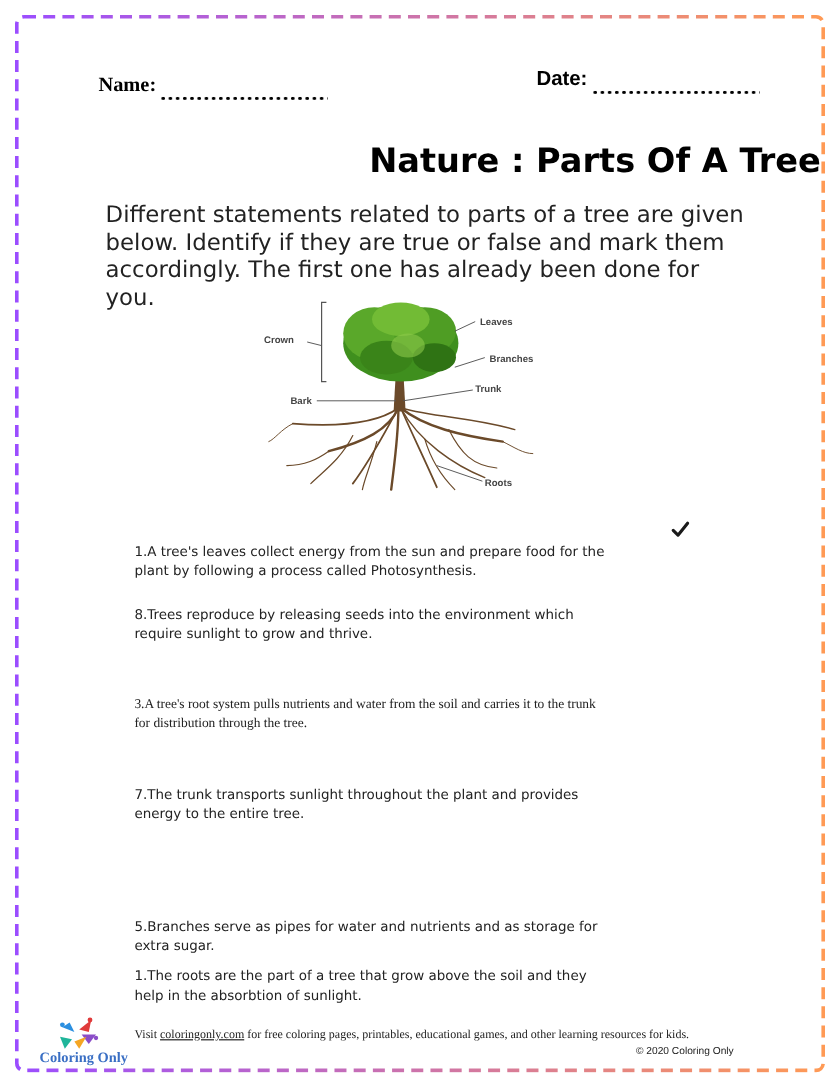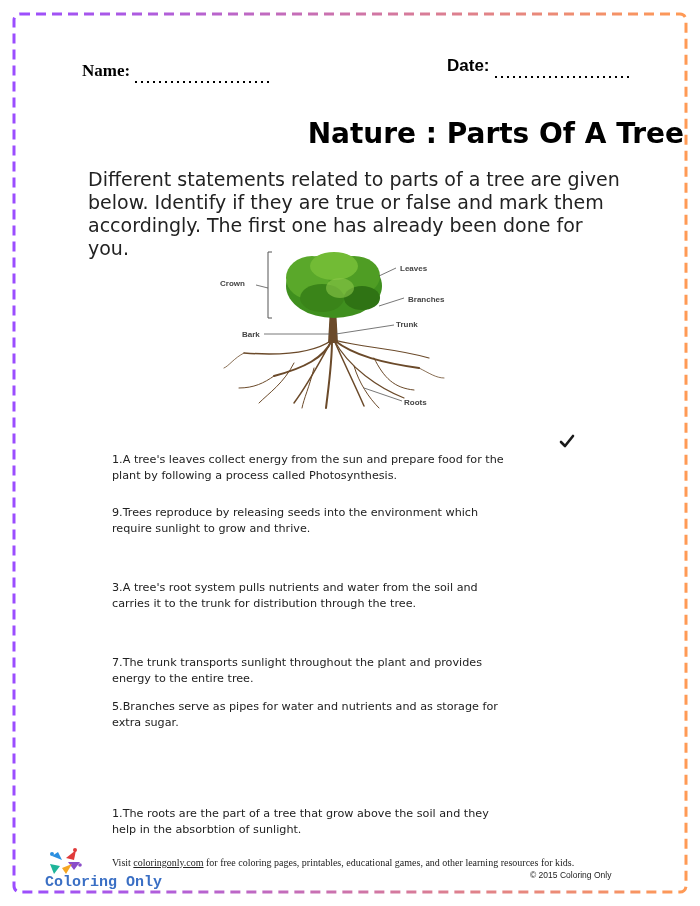--- a/index.html
+++ b/index.html
@@ -20,21 +20,21 @@
 
     .intro { position: absolute; left: 88px; top: 168px; width: 540px; font-family: "DejaVu Sans", sans-serif; font-size: 19px; line-height: 23px; color: #222; }
 
     .diagram { position: absolute; left: 214px; top: 248px; width: 244px; height: 164px; }
 
     .question { position: absolute; left: 112px; width: 400px; font-family: "DejaVu Sans", sans-serif; font-size: 11.2px; line-height: 15.5px; color: #222; }
 
     .check { position: absolute; left: 558px; top: 432px; width: 18px; height: 18px; }
 
     .footer-logo { position: absolute; left: 30px; top: 846px; width: 70px; height: 42px; }
-    .footer-logo-text { position: absolute; left: 33px; top: 874px; font-family: Liberation Mono, monospace; font-size: 15px; color: #3a6fc4; font-weight: bold; margin-left: 12px; }
+    .footer-logo-text { position: absolute; left: 33px; top: 874px; font-family: Liberation Serif, serif; font-size: 12px; color: #3a6fc4; font-weight: bold; }
     .footer-text { position: absolute; left: 112px; top: 856px; width: 530px; font-family: Liberation Serif, serif; font-size: 10px; line-height: 14px; color: #222; }
     .footer-text a { color: #222; text-decoration: underline; }
     .copyright { position: absolute; left: 530px; top: 870px; font-family: "Liberation Sans", sans-serif; font-size: 8.5px; color: #222; }
   </style>
 </head>
 <body>
 
 <div class="frame">
   <svg width="676" height="882" viewBox="0 0 676 882">
     <defs>
@@ -113,36 +113,36 @@
   </svg>
 </div>
 
 <div class="question" style="top:430px;margin-top:22px;">1.A tree's leaves collect energy from the sun and prepare food for the plant by following a process called Photosynthesis.</div>
 <div class="check">
   <svg width="18" height="18" viewBox="0 0 18 18">
     <path d="M3 10 L7 14 L15 4" stroke="#1a1a1a" stroke-width="2.6" fill="none" stroke-linecap="round" stroke-linejoin="round"></path>
   </svg>
 </div>
 
-<div class="question" style="top:505px;">9.Trees reproduce by releasing seeds into the environment which require sunlight to grow and thrive.</div>
-<div class="question" style="top:580px;">3.A tree's root system pulls nutrients and water from the soil and carries it to the trunk for distribution through the tree.</div>
+<div class="question" style="top:505px;">8.Trees reproduce by releasing seeds into the environment which require sunlight to grow and thrive.</div>
+<div class="question" style="top:580px;font-family:Liberation Serif, serif;">3.A tree's root system pulls nutrients and water from the soil and carries it to the trunk for distribution through the tree.</div>
 <div class="question" style="top:655px;">7.The trunk transports sunlight throughout the plant and provides energy to the entire tree.</div>
-<div class="question" style="top:699px;">5.Branches serve as pipes for water and nutrients and as storage for extra sugar.</div>
+<div class="question" style="top:765px;">5.Branches serve as pipes for water and nutrients and as storage for extra sugar.</div>
 <div class="question" style="top:806px;">1.The roots are the part of a tree that grow above the soil and they help in the absorbtion of sunlight.</div>
 
 <div class="footer-logo">
   <svg width="70" height="30" viewBox="0 0 70 30">
     <path d="M22 10 L32 14 L28 6 Z" fill="#2b8fe0"></path>
     <circle cx="22" cy="8" r="2" fill="#2b8fe0"></circle>
     <path d="M36 12 L46 4 L44 14 Z" fill="#e03a3a"></path>
     <circle cx="45" cy="4" r="2" fill="#e03a3a"></circle>
     <path d="M38 16 L50 16 L44 24 Z" fill="#8b4dc8"></path>
     <circle cx="50" cy="19" r="1.8" fill="#8b4dc8"></circle>
     <path d="M20 18 L30 20 L24 28 Z" fill="#1fb59a"></path>
     <path d="M32 22 L42 18 L36 28 Z" fill="#f5a623"></path>
   </svg>
 </div>
 <div class="footer-logo-text">Coloring Only</div>
 
 <div class="footer-text">
   <span>Visit </span><a>coloringonly.com</a><span> for free coloring pages, printables, educational games, and other learning resources for kids.</span>
 </div>
-<div class="copyright">© 2015 Coloring Only</div>
+<div class="copyright">© 2020 Coloring Only</div>
 
 </body></html>

